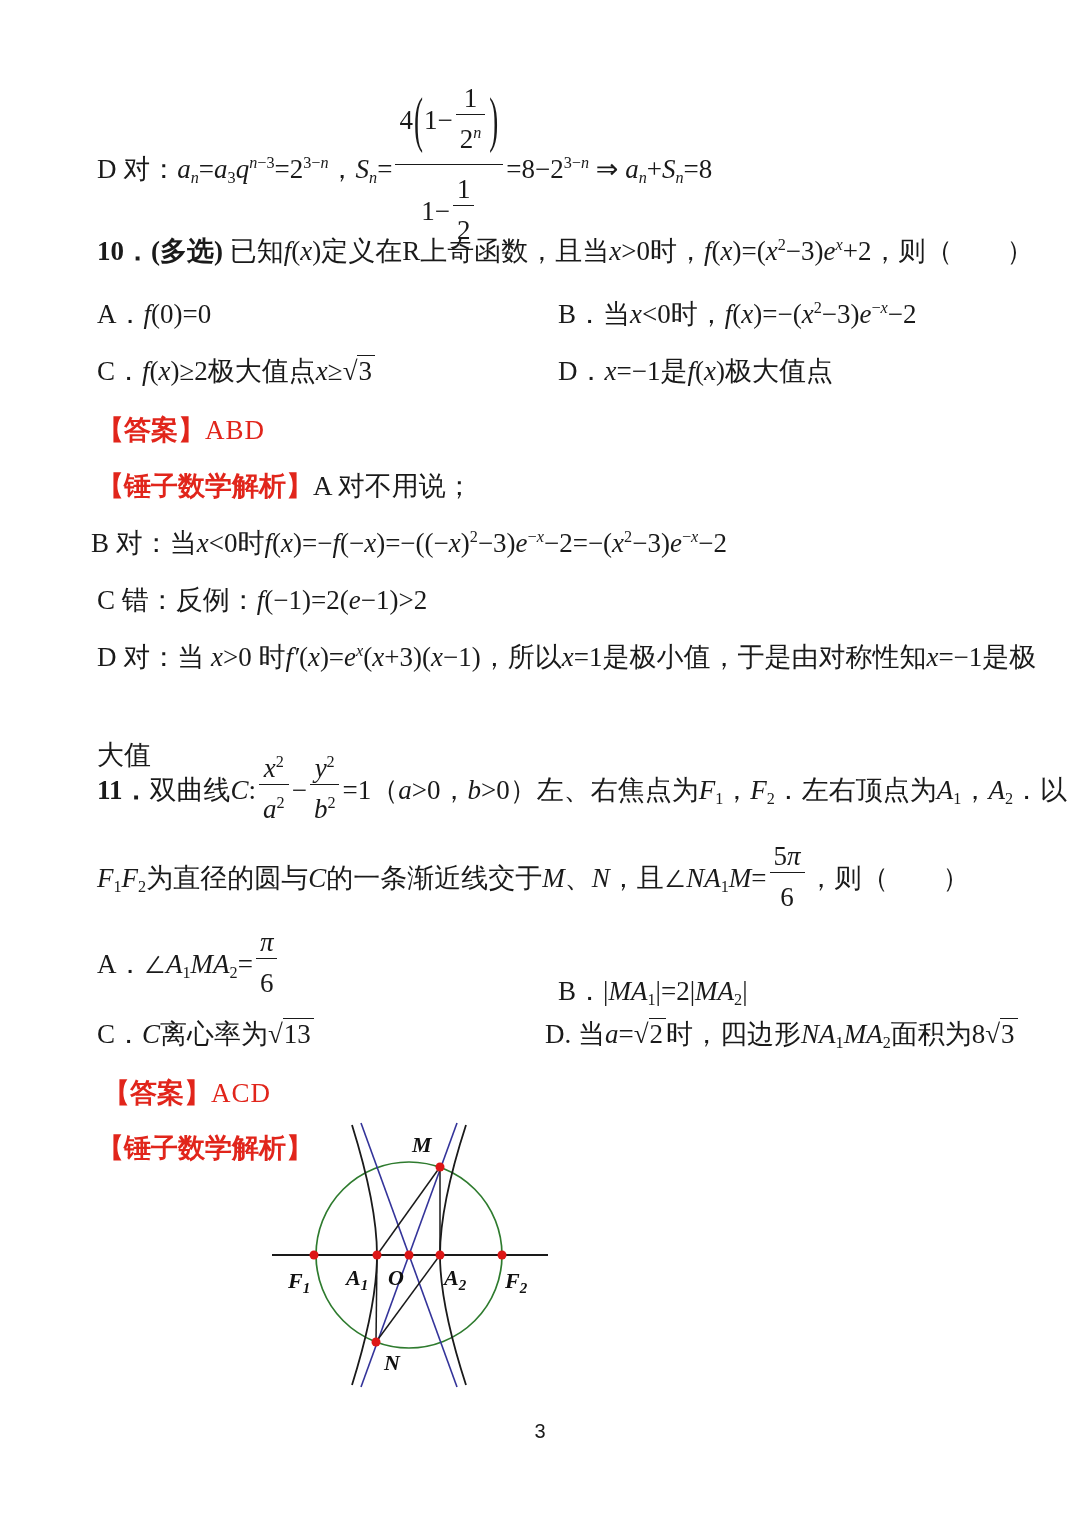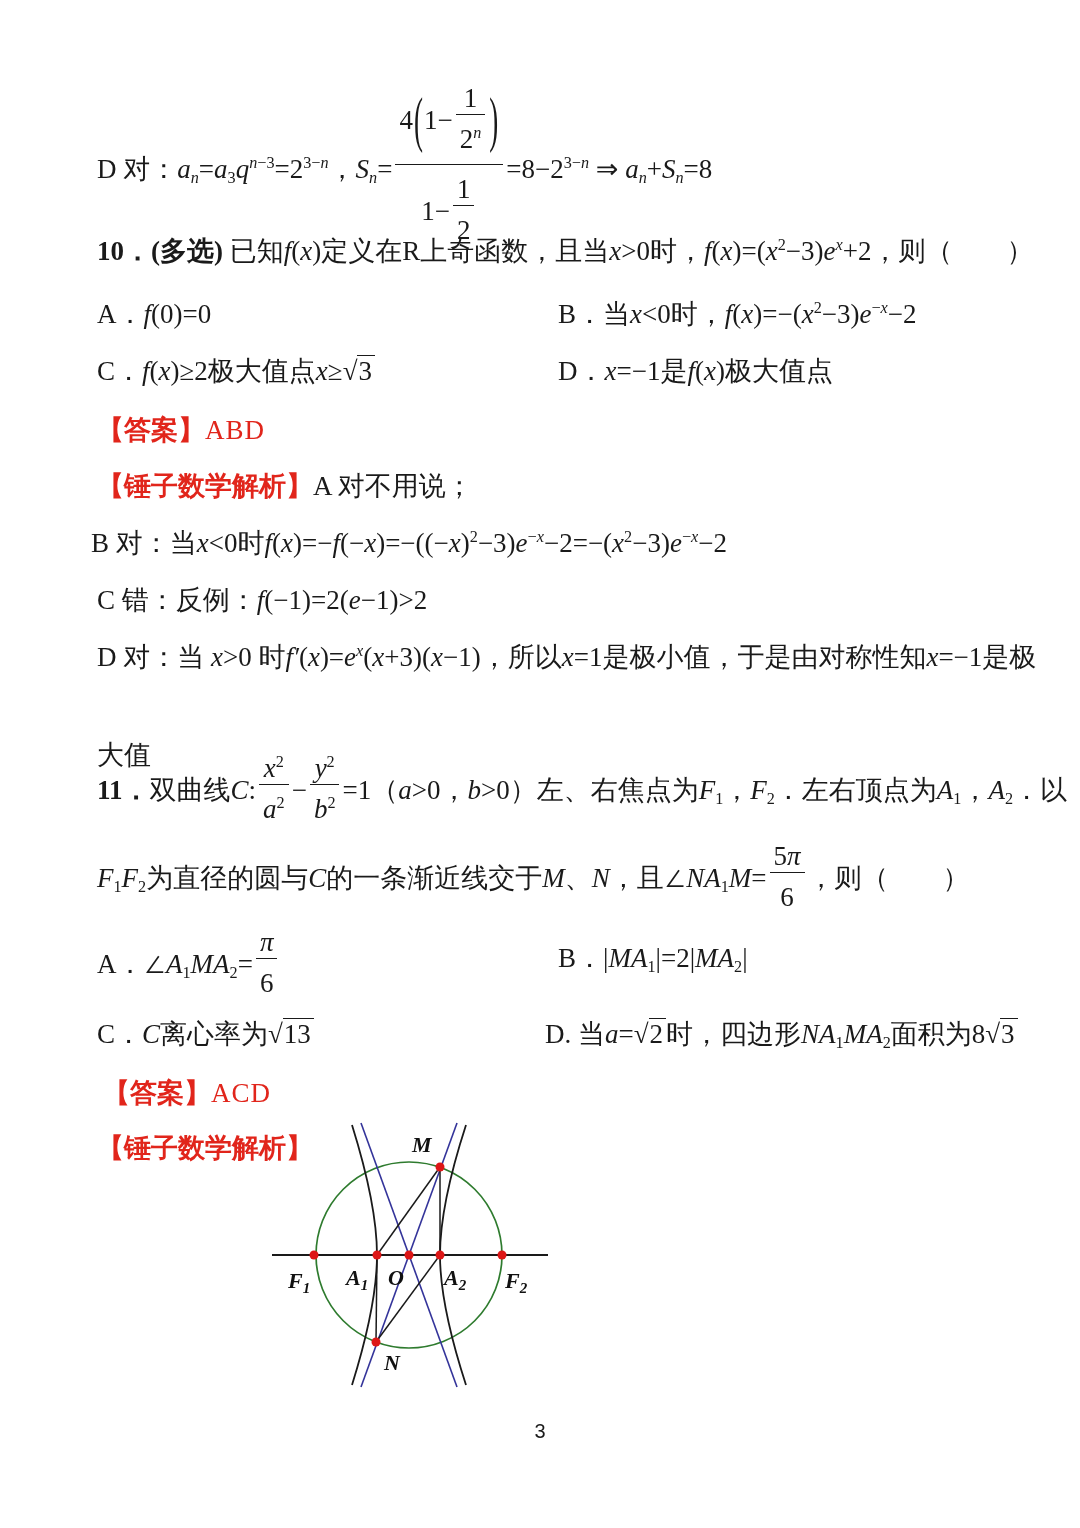--- a/index.html
+++ b/index.html
@@ -71,21 +71,21 @@
               <span class="fd"><i>b</i><sup>2</sup></span>
             </span>=1</span><span class="txt">（</span><span class="math"><i>a</i>&gt;0</span><span class="txt">，</span><span class="math"><i>b</i>&gt;0</span><span class="txt">）左、右焦点为</span><span class="math"><i>F</i><sub>1</sub></span><span class="txt">，</span><span class="math"><i>F</i><sub>2</sub></span><span class="txt">．左右顶点为</span><span class="math"><i>A</i><sub>1</sub></span><span class="txt">，</span><span class="math"><i>A</i><sub>2</sub></span><span class="txt">．以</span></span></div>
       <div class="ln" style="left: 97px; top: 840px;"><span><span class="txt"></span><span class="math"><i>F</i><sub>1</sub><i>F</i><sub>2</sub></span><span class="txt">为直径的圆与</span><span class="math"><i>C</i></span><span class="txt">的一条渐近线交于</span><span class="math"><i>M</i></span><span class="txt">、</span><span class="math"><i>N</i></span><span class="txt">，且</span><span class="math">∠<i>NA</i><sub>1</sub><i>M</i>=<span class="frac">
               <span class="fn">5<i>π</i></span>
               <span class="fd">6</span>
             </span></span><span class="txt">，则（　　）</span></span></div>
       <div class="ln" style="left: 97px; top: 926px;"><span><span class="txt">A．</span><span class="math">∠<i>A</i><sub>1</sub><i>MA</i><sub>2</sub>=<span class="frac">
               <span class="fn"><i>π</i></span>
               <span class="fd">6</span>
             </span></span><span class="txt"></span></span></div>
-      <div class="ln" style="left: 558px; top: 940px;"><span><span class="txt">B．</span><span class="math">|<i>MA</i><sub>1</sub>|=2|<i>MA</i><sub>2</sub>|</span><span class="txt"></span></span></div>
+      <div class="ln" style="left: 558px; top: 973px;"><span><span class="txt">B．</span><span class="math">|<i>MA</i><sub>1</sub>|=2|<i>MA</i><sub>2</sub>|</span><span class="txt"></span></span></div>
       <div class="ln" style="left: 97px; top: 1016px; text-align: right;"><span><span class="txt">C．</span><span class="math"><i>C</i></span><span class="txt">离心率为</span><span class="math"><span class="sqrt"><span class="rsym">√</span><span class="rr">13</span></span></span><span class="txt"></span></span></div>
       <div class="ln" style="left: 545px; top: 1016px;"><span><span class="txt">D. 当</span><span class="math"><i>a</i>=<span class="sqrt"><span class="rsym">√</span><span class="rr">2</span></span></span><span class="txt">时，四边形</span><span class="math"><i>NA</i><sub>1</sub><i>MA</i><sub>2</sub></span><span class="txt">面积为</span><span class="math">8<span class="sqrt"><span class="rsym">√</span><span class="rr">3</span></span></span><span class="txt"></span></span></div>
       <div class="ln" style="left: 97px; top: 1075px; margin-left: 6px;"><span class="redlbl"><span class="txt">【答案】</span></span><span class="redval"><span class="txt">ACD</span></span></div>
       <div class="ln" style="left: 97px; top: 1130px;"><span class="redlbl"><span class="txt">【锤子数学解析】</span></span></div>
     </div>
 
   <svg class="diagram" width="1080" height="1528" viewBox="0 0 1080 1528">
     <line class="ax" x1="272" y1="1255" x2="548" y2="1255" stroke-width="2"></line>
     <circle class="cir" cx="409" cy="1255" r="93" stroke-width="1.7"></circle>
     <path class="hyp" d="M 352 1125 Q 377 1205 377 1255 Q 377 1305 352 1385" stroke-width="1.8"></path>

